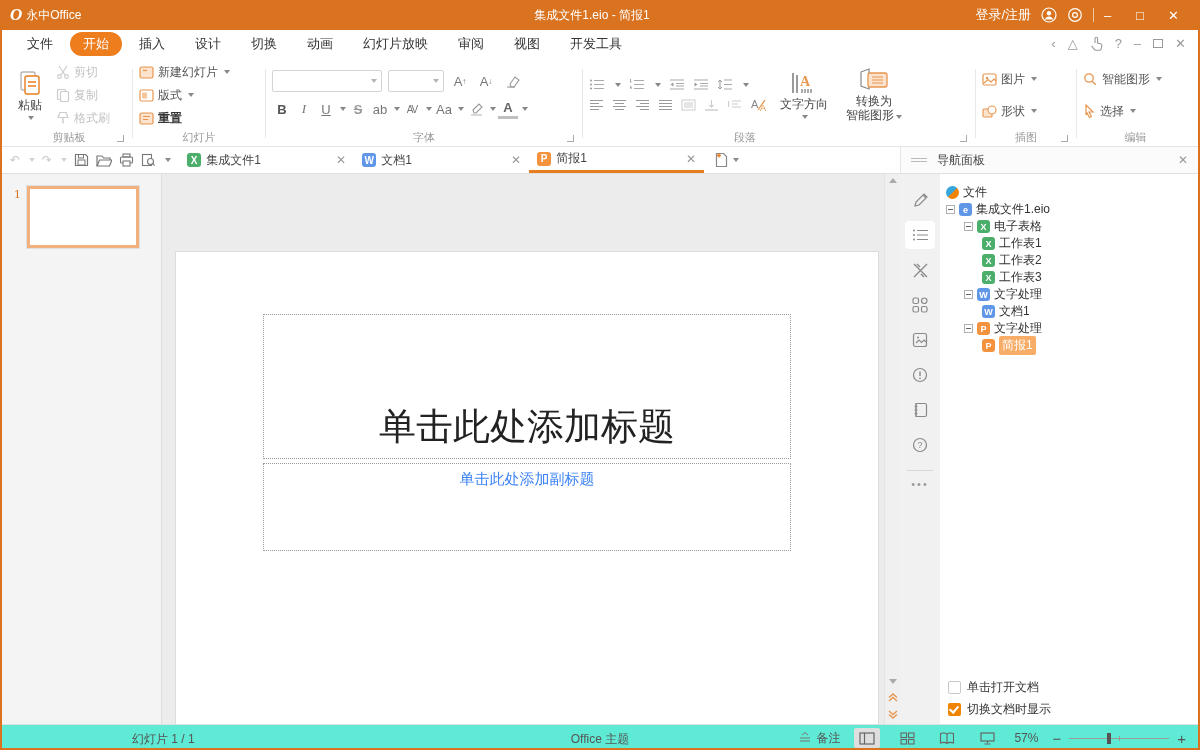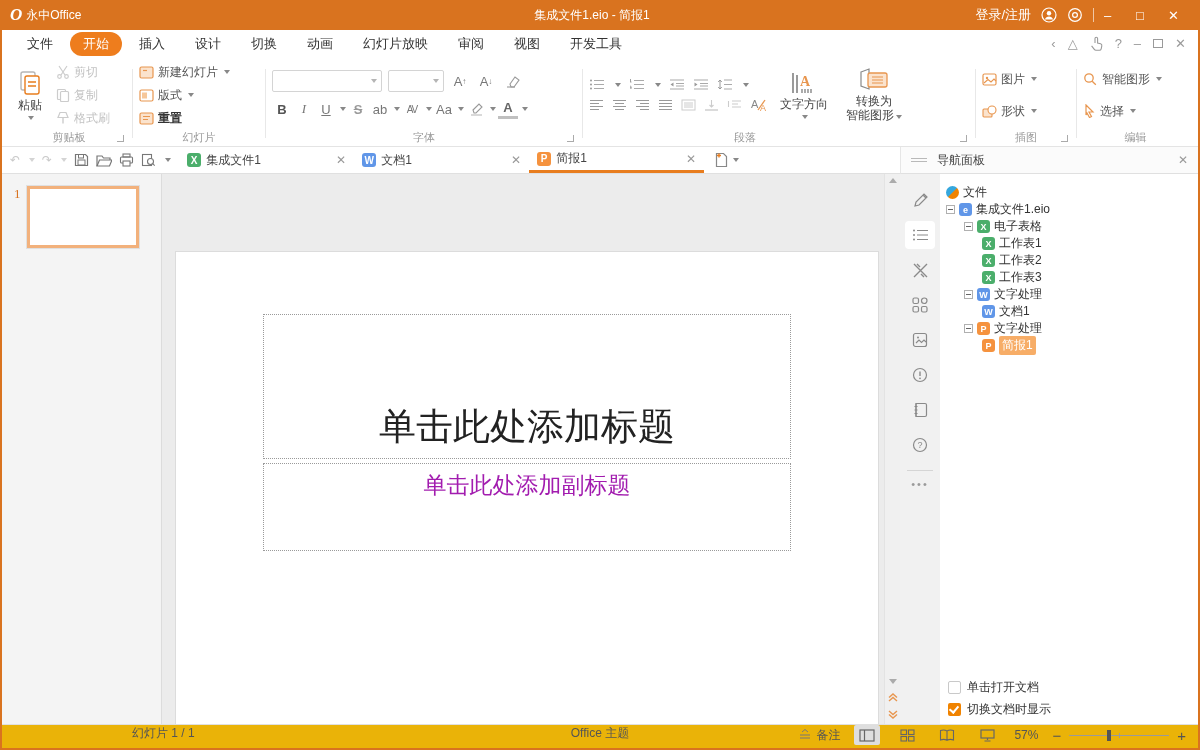--- a/index.html
+++ b/index.html
@@ -66,21 +66,21 @@
   .main { flex:1; display:flex; min-height:0; }
   .thumbs { width:160px; background:#f4f4f4; border-right:1px solid #dcdcdc; padding:12px 0 0 12px; display:flex; gap:6px; }
   .slide-no { color:#d9731f; font-family:"Liberation Serif",serif; font-size:13px; }
   .thumb { width:112px; height:62px; background:#fff; border:3px solid #f2b17c; outline:1px solid #e0e0e0; }
   .canvas { flex:1; background:#ececec; position:relative; }
   .slide { position:absolute; left:14px; top:78px; width:702px; height:492px; background:#fff; box-shadow:0 0 0 1px #dcdcdc; }
   .ph { position:absolute; left:87px; width:528px; border:1px dotted #9a9a9a; display:flex; justify-content:center; }
   .ph-title { top:62px; height:145px; align-items:flex-end; }
   .ph-title span { font-family:"Liberation Serif","DejaVu Serif",serif; font-size:37px; color:#222; padding-bottom:6px; }
   .ph-sub { top:211px; height:88px; align-items:flex-start; }
-  .ph-sub span { font-family:Liberation Sans, sans-serif; font-size:23px; color:#a21caf; padding-top:6px; }
+  .ph-sub span { font-family:Liberation Sans, sans-serif; font-size:15px; color:#3b82f6; padding-top:6px; }
   .vscroll { width:16px; background:#f0f0f0; border-left:1px solid #e3e3e3; display:flex; flex-direction:column; align-items:center; padding:4px 0; }
   .tri-up { width:0;height:0;border-left:4px solid transparent;border-right:4px solid transparent;border-bottom:5px solid #ababab; }
   .tri-dn { width:0;height:0;border-left:4px solid transparent;border-right:4px solid transparent;border-top:5px solid #ababab; }
   .vs-spacer { flex:1; }
   .chev { margin-top:8px; }
 
   
   .iconstrip { width:40px; background:#f1f1f1; display:flex; flex-direction:column; align-items:center; padding-top:12px; gap:7px; }
   .strip-btn { width:30px; height:28px; display:flex; align-items:center; justify-content:center; border-radius:4px; }
   .strip-btn.active { background:#fff; }
@@ -98,21 +98,21 @@
   .logo-ico { width:13px; height:13px; border-radius:50%; background:linear-gradient(135deg,#35a7dd 48%,#f08300 52%); flex:0 0 auto; }
   .sel { background:#f7ad67; color:#fff; padding:1px 3px; border-radius:2px; }
   .navchecks { padding:4px 8px 6px 8px; display:flex; flex-direction:column; gap:5px; }
   .chk { display:flex; align-items:center; gap:6px; font-size:12px; color:#333; }
   .box { width:13px; height:13px; border-radius:2px; flex:0 0 auto; }
   .box.on { background:#f08300; position:relative; }
   .box.on::after { content:""; position:absolute; left:3px; top:1px; width:4px; height:7px; border-right:2px solid #fff; border-bottom:2px solid #fff; transform:rotate(40deg); }
   .box.off { border:1px solid #c9c9c9; background:#fff; }
 
   
-  .statusbar { height:24px; background:#eab308; border-top:1px solid #e0e0e0; display:flex; align-items:flex-start; flex:0 0 auto; position:relative; font-size:12px; color:#555; }
+  .statusbar { height:24px; background:#5eead4; border-top:1px solid #e0e0e0; display:flex; align-items:flex-end; flex:0 0 auto; position:relative; font-size:12px; color:#555; }
   .sb-slideinfo { position:absolute; left:130px; }
   .sb-theme { position:absolute; left:0; right:0; text-align:center; }
   .sb-right { margin-left:auto; display:flex; align-items:center; gap:14px; padding-right:12px; z-index:2; }
   .sb-notes { display:flex; align-items:center; gap:5px; }
   .viewbtn { width:26px; height:20px; display:flex; align-items:center; justify-content:center; border-radius:2px; }
   .viewbtn.active { background:#dedede; }
   .zoomctl { display:flex; align-items:center; gap:8px; }
   .ztrack { width:100px; height:1px; background:#9a9a9a; position:relative; }
   .zthumb { position:absolute; left:38px; top:-5px; width:4px; height:11px; background:#555; }
   .ztick { position:absolute; left:50px; top:-2px; width:1px; height:5px; background:#9a9a9a; }

